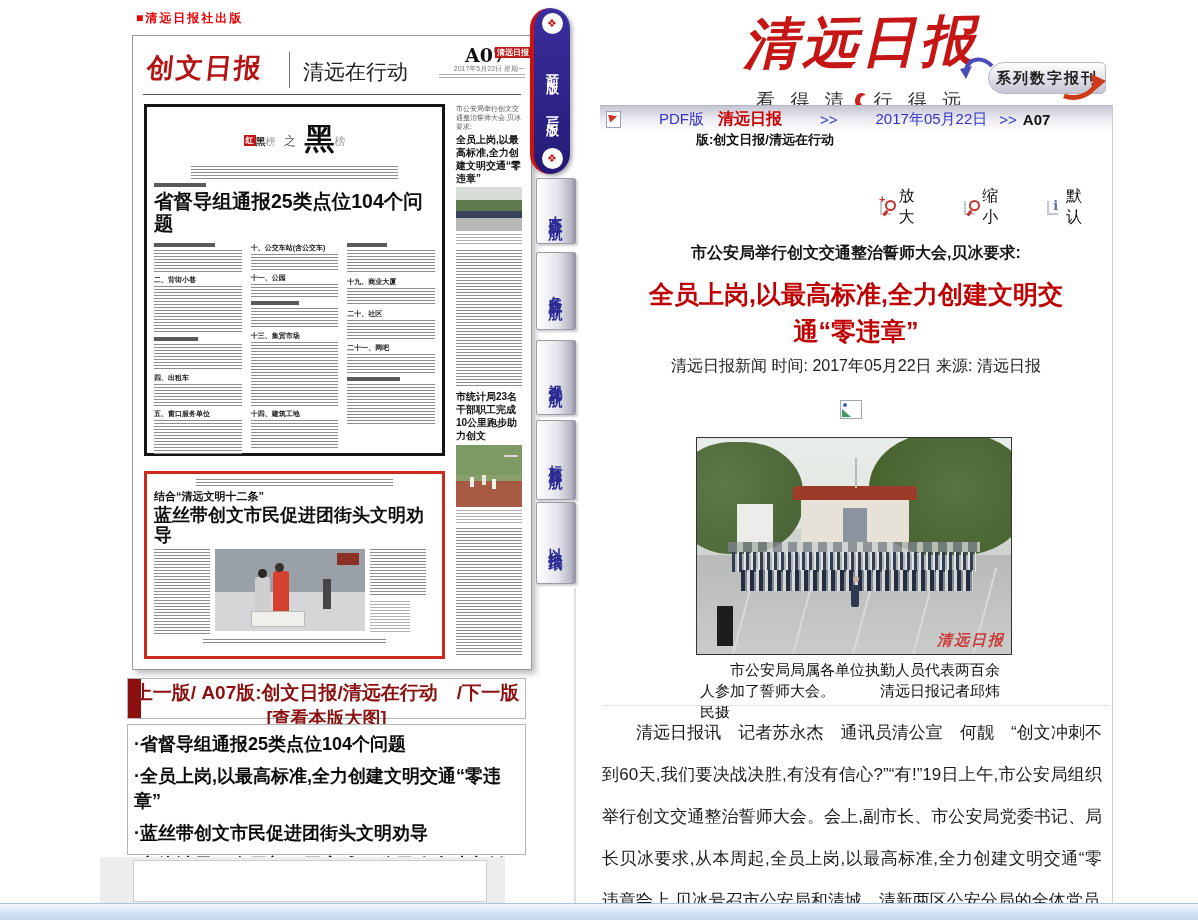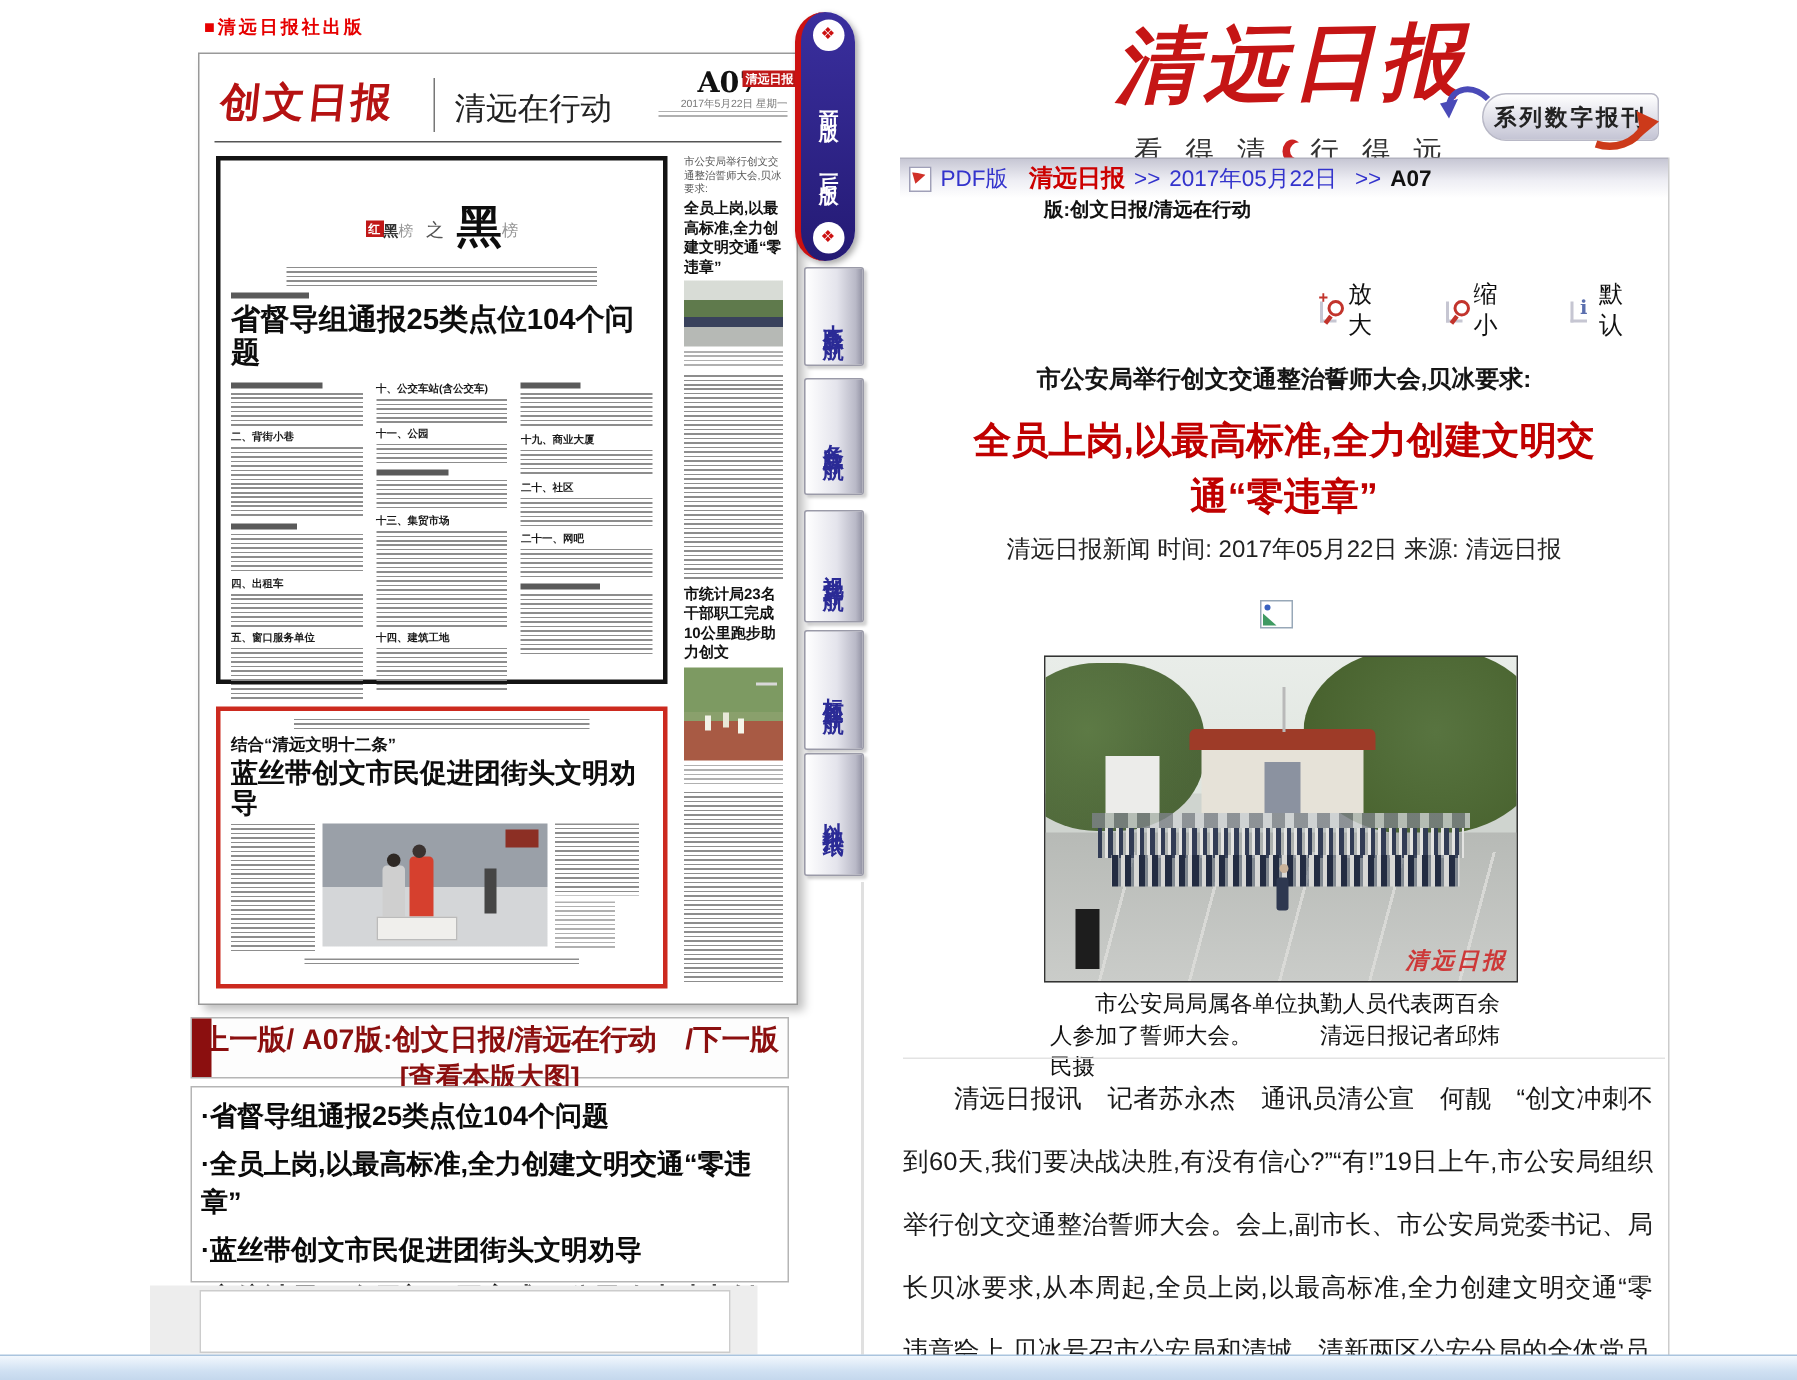--- a/index.html
+++ b/index.html
@@ -28,21 +28,21 @@
   .pill-link{color:#fff;font-weight:bold;font-size:13px;letter-spacing:4px;cursor:pointer;}
   .side-btn{left:536px;width:40px;background:linear-gradient(90deg,#ffffff,#e4e4ec 55%,#b9b9c7 88%,#9393a4);
             border:1px solid #9a9aa8;border-radius:2px;box-shadow:2px 2px 2px rgba(0,0,0,.18);
             display:flex;align-items:center;justify-content:center;cursor:pointer;box-sizing:border-box;}
   .side-btn span{font-size:14px;font-weight:bold;color:#2b2b96;letter-spacing:3px;}
   
   .bbar{left:600px;top:105px;width:512px;height:27px;
         background:linear-gradient(180deg,#c7c7d4,#eeeef4 55%,#ffffff);
         border-top:1px solid #b3b3c0;display:flex;align-items:center;gap:6px;
         padding-left:6px;box-sizing:border-box;font-size:15px;}
-  .blue{color:#3333cc;} .red{color:#cc0000;}
+  .blue{color:#3333cc;margin-left:32px;} .red{color:#cc0000;}
   .pdf-ico{display:inline-block;width:13px;height:15px;border:1px solid #a0a0b8;background:#fff;position:relative;}
   .pdf-ico:before{content:"";position:absolute;left:1px;top:3px;width:9px;height:8px;background:#d03028;
                   clip-path:polygon(0 0,100% 25%,25% 100%);}
   .zoomrow{left:880px;top:186px;width:225px;display:flex;justify-content:flex-end;gap:26px;align-items:center;}
   .zbtn{display:flex;align-items:center;gap:4px;cursor:pointer;font-size:16px;color:#111;letter-spacing:3px;}
   .mag{position:relative;width:17px;height:18px;display:inline-block;}
   .mag .br{position:absolute;left:0;bottom:1px;width:9px;height:12px;border-left:2px solid #c6c6d2;border-bottom:2px solid #c6c6d2;}
   .mag .ring{position:absolute;left:5px;top:2px;width:7px;height:7px;border:2.5px solid #c2342c;border-radius:50%;}
   .mag .hdl{position:absolute;left:4px;top:12px;width:2.5px;height:6px;background:#c2342c;transform:rotate(38deg);}
   .mag .plus{position:absolute;left:-1px;top:-5px;color:#c2342c;font-weight:bold;font-size:11px;}
@@ -83,21 +83,21 @@
 
     <div class="abs serif" style="left:14px;top:14px;font-size:27px;font-weight:bold;color:#b51212;letter-spacing:2px;transform:skewX(-6deg);">创文日报</div>
     <div class="abs" style="left:156px;top:16px;width:1px;height:36px;background:#777;"></div>
     <div class="abs" style="left:170px;top:22px;font-size:21px;color:#222;">清远在行动</div>
     <div class="abs serif" style="left:332px;top:8px;font-size:19px;font-weight:bold;color:#111;">A07</div>
     <span class="abs chip-red serif" style="left:362px;top:11px;">清远日报</span>
     <div class="abs" style="right:6px;top:28px;font-size:7px;color:#777;">2017年5月22日 星期一</div>
     <div class="abs bars lt" style="right:6px;top:38px;width:86px;height:5px;"></div>
     <div class="abs" style="left:10px;top:58px;width:378px;height:1px;background:#555;"></div>
 
-    <div class="abs" style="left:11px;top:68px;width:301px;height:352px;border:3px solid #141414;box-sizing:border-box;padding:20px 7px;">
+    <div class="abs" style="left:11px;top:68px;width:301px;height:352px;border:3px solid #141414;box-sizing:border-box;padding:8px 7px;">
       <div style="text-align:center;margin-top:4px;">
         <span class="chip-red">红</span><span style="font-size:10px;color:#333;font-weight:bold;">黑</span><span style="font-size:10px;color:#999;">榜</span>
         <span style="font-size:12px;color:#555;margin:0 4px;">之</span>
         <span class="serif" style="font-size:30px;font-weight:bold;color:#0d0d0d;vertical-align:-4px;">黑</span><span style="font-size:11px;color:#999;">榜</span>
       </div>
       <div class="bars" style="width:74%;height:13px;margin:6px auto 4px;"></div>
       <div class="subbar" style="width:52px;height:4px;"></div>
       <div style="font-size:19.5px;font-weight:bold;color:#0d0d0d;line-height:22px;margin:2px 0 6px;">省督导组通报25类点位104个问题</div>
       <div style="display:flex;gap:9px;">
         <div class="npcol">

